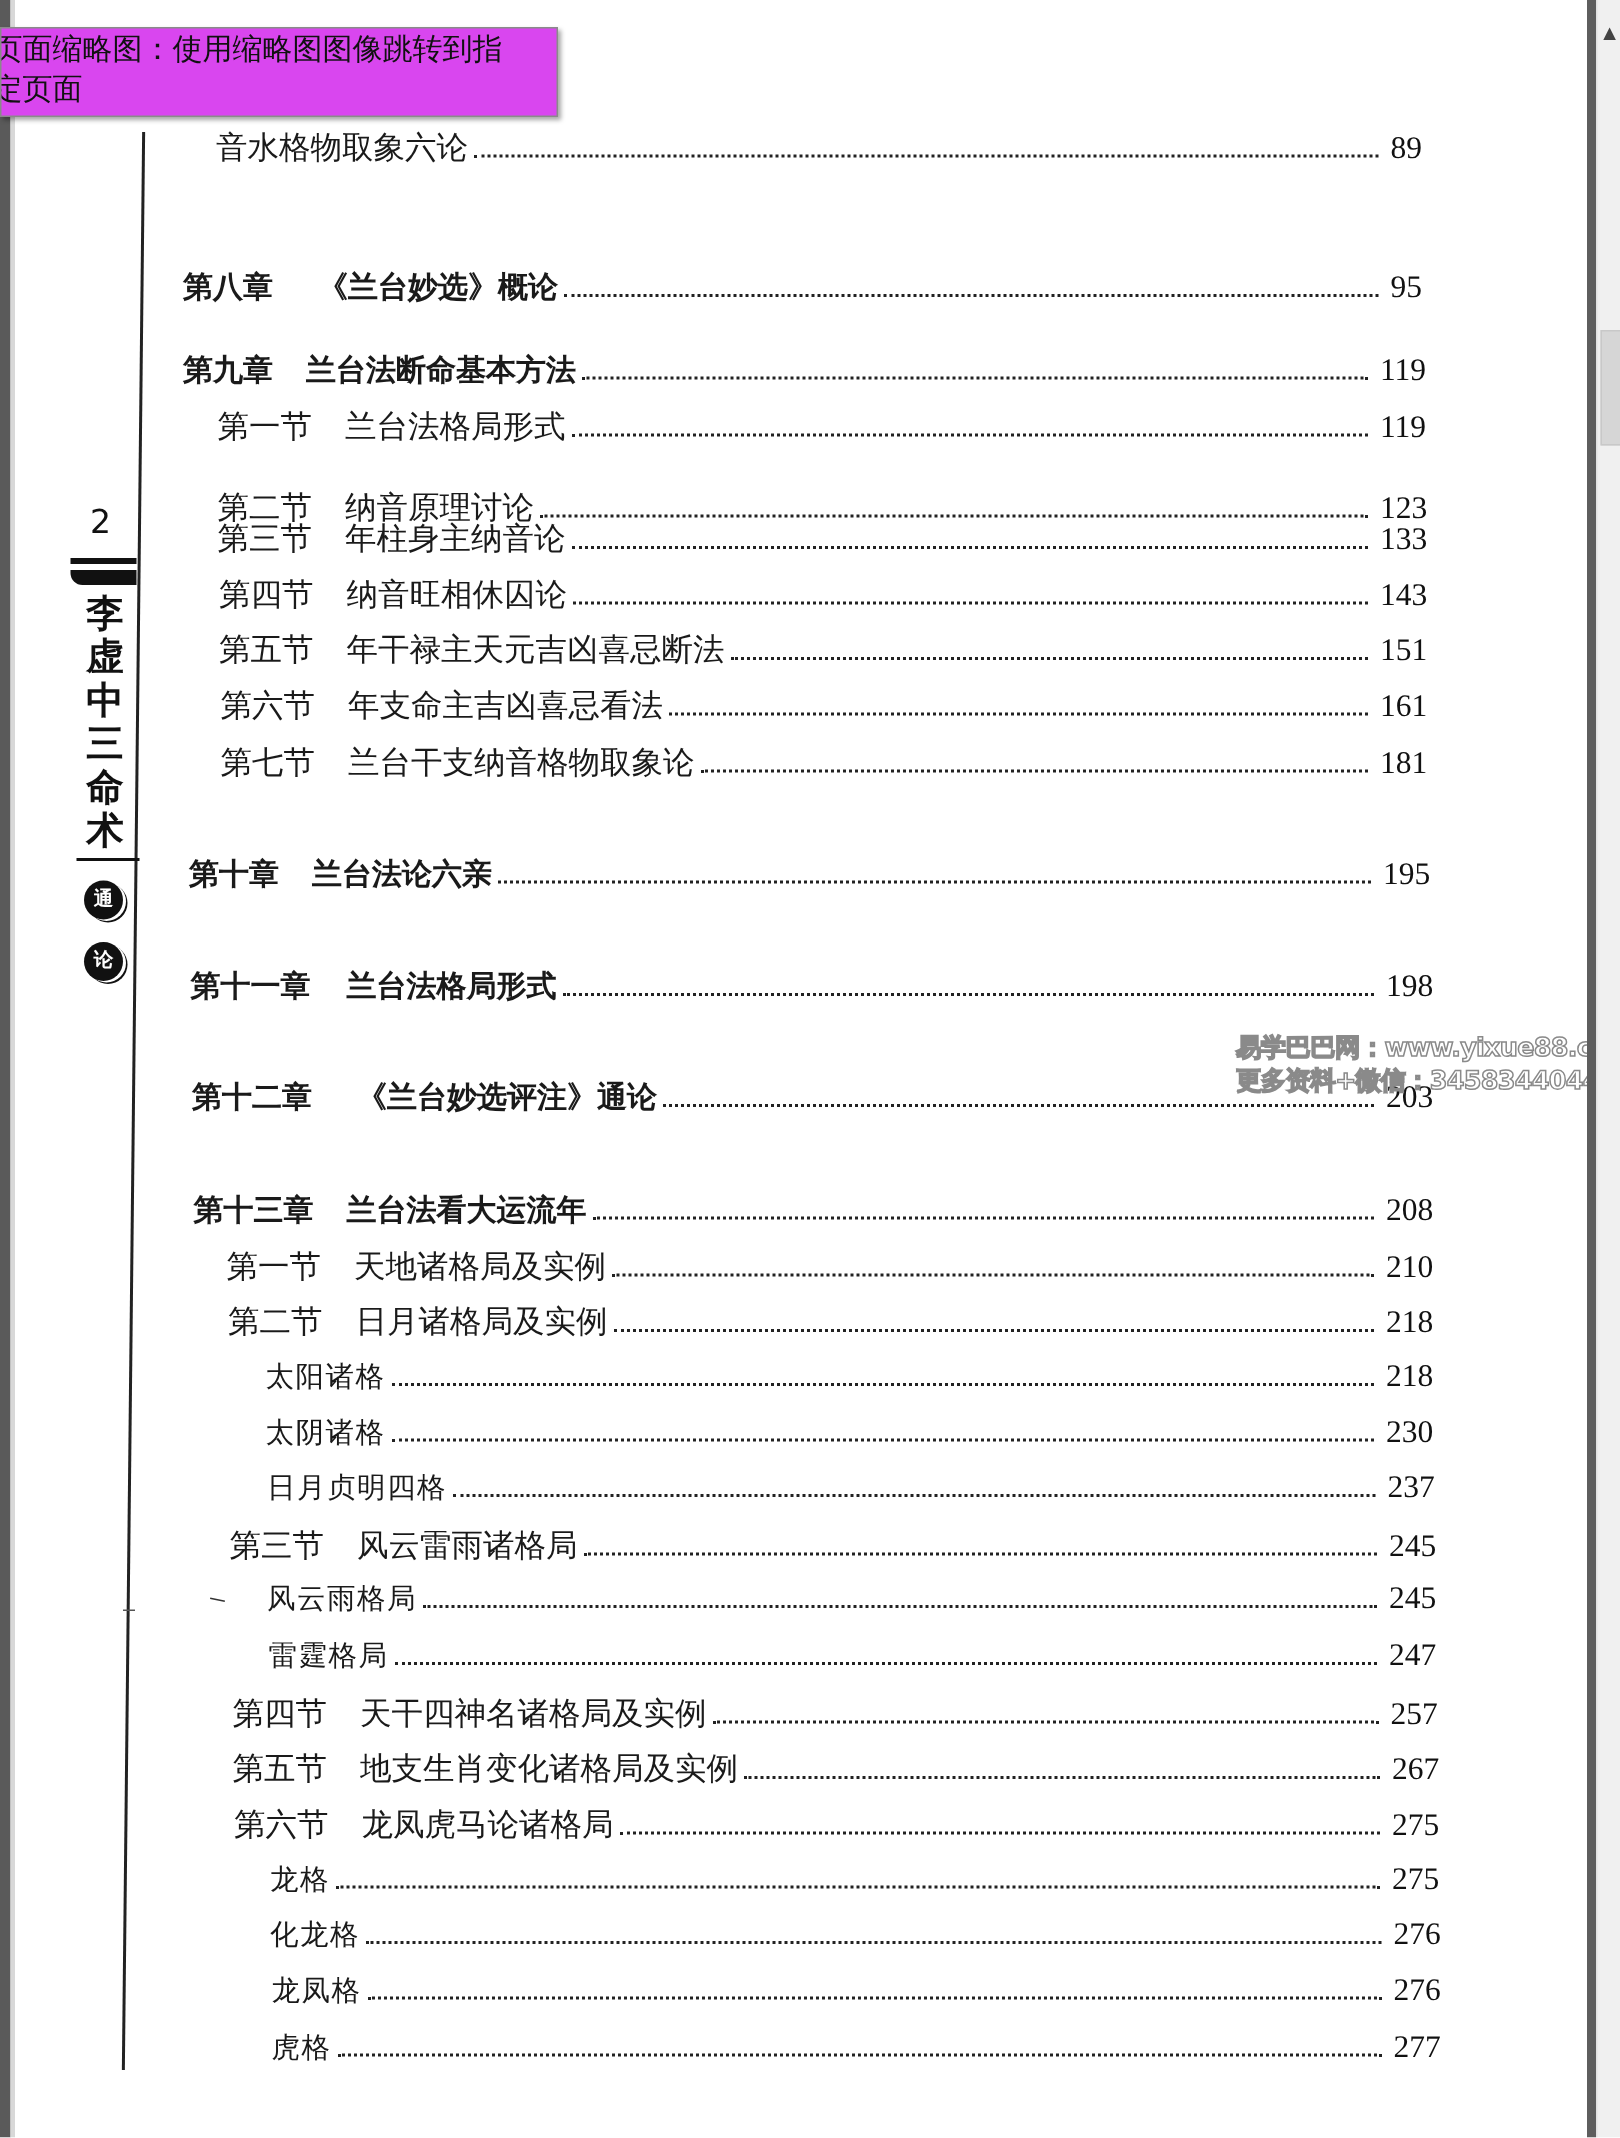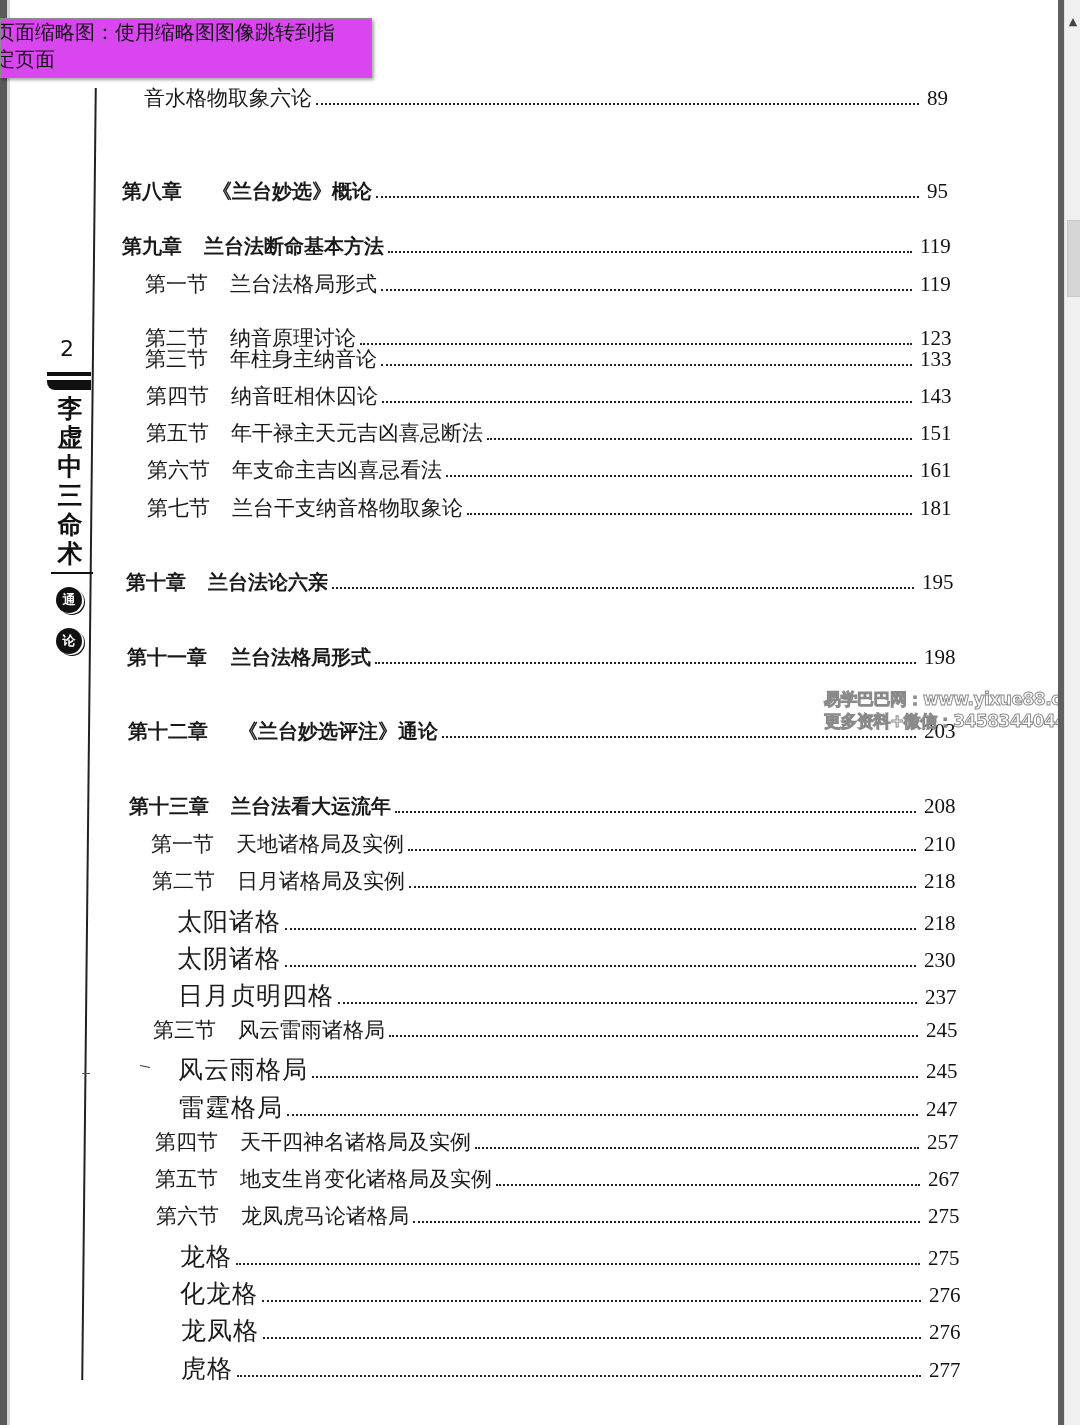--- a/index.html
+++ b/index.html
@@ -27,21 +27,21 @@
   .stray-mark { position:absolute; left:82px; top:1073px; width:8px; height:1px; background:#555; }
   .stray-mark2 { position:absolute; left:140px; top:1066px; width:10px; height:1px; background:#333; transform:rotate(12deg); }
 
   .tooltip { position:absolute; left:0; top:18px; width:370px; height:58px; background:#d946ef; border:1px solid #8a8a8a; box-shadow:2px 2px 3px rgba(0,0,0,0.35); font-family:"DejaVu Sans","Liberation Sans",sans-serif; font-size:20px; color:#111; line-height:27px; overflow:hidden; }
   .tooltip span { display:block; margin-left:-6px; white-space:nowrap; }
 
   .toc-row { position:absolute; display:flex; align-items:baseline; white-space:nowrap; }
   .toc-label { font-size:21px; }
   .toc-chapter .toc-label { font-family:"DejaVu Sans","Liberation Sans",sans-serif; font-weight:bold; font-size:20px; }
   .toc-section .toc-label { font-family:"DejaVu Serif",serif; }
-  .toc-sub .toc-label { font-family:Liberation Sans, sans-serif; font-size:25px; letter-spacing:1px; }
+  .toc-sub .toc-label { font-family:Liberation Sans, sans-serif; font-size:19px; letter-spacing:1px; }
   .toc-num { display:inline-block; }
   .toc-title { display:inline-block; }
   .leader { flex:1; border-bottom:2px dotted #222; margin:0 8px 6px 4px; height:0; }
   .page-no { font-family:"Liberation Serif","DejaVu Serif",serif; font-size:21px; color:#111; width:40px; text-align:left; }
 
   .watermark { position:absolute; left:824px; top:688px; font-family:"DejaVu Sans","Liberation Sans",sans-serif; font-size:17px; font-weight:bold; color:#fff; -webkit-text-stroke:1px #8a8a8a; line-height:22px; white-space:nowrap; letter-spacing:-0.5px; }
 </style>
 </head>
 <body>
 

